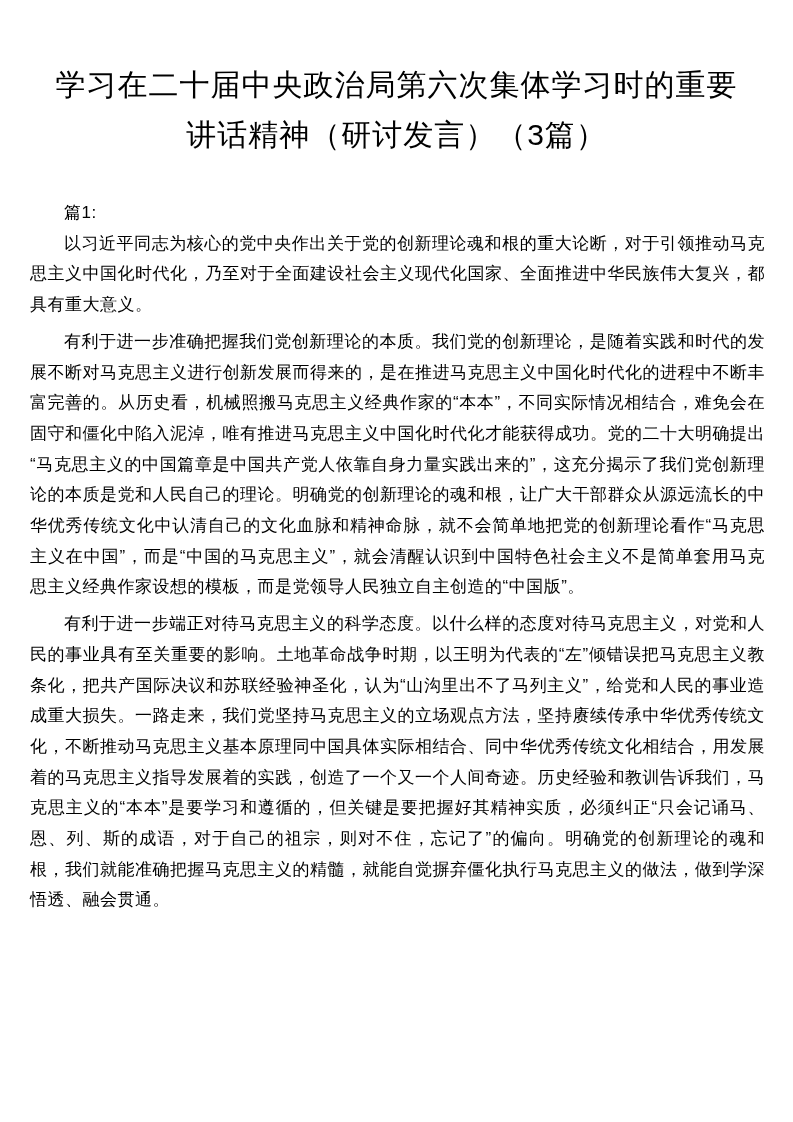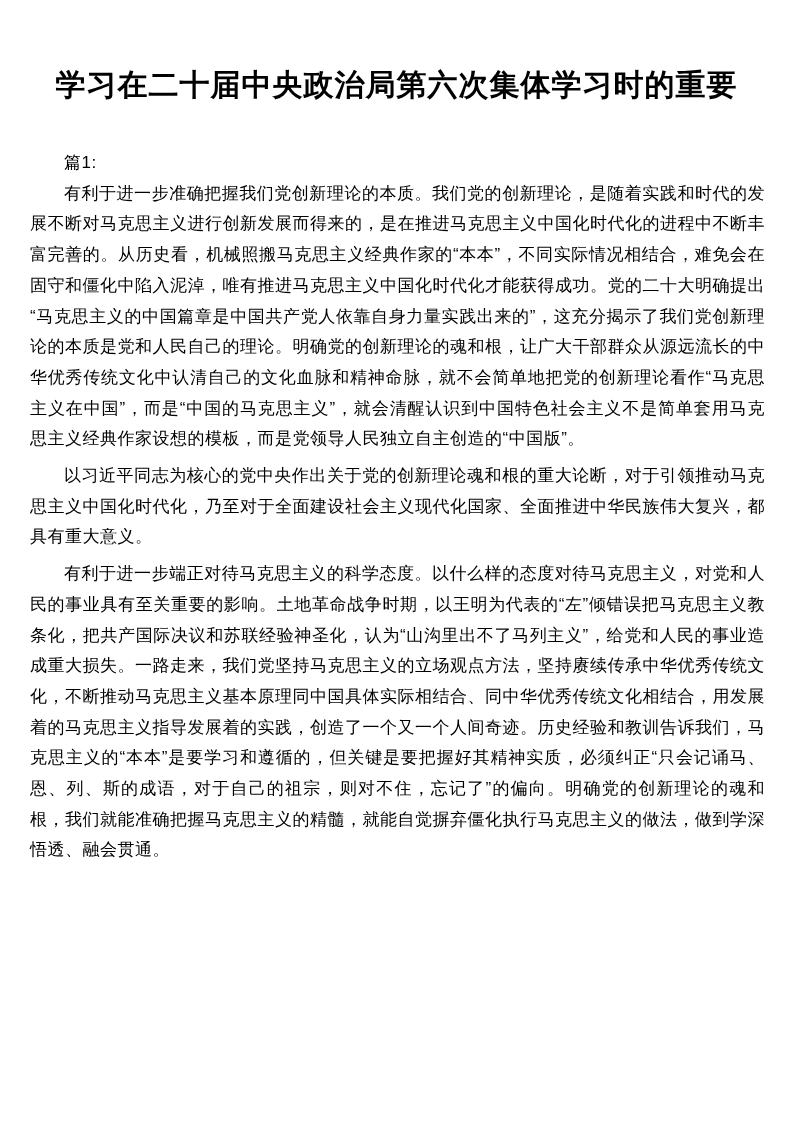--- a/index.html
+++ b/index.html
@@ -14,21 +14,21 @@
     margin: 0;
     background: #ffffff;
     color: #000000;
     font-family: "Liberation Sans", "DejaVu Sans", sans-serif;
     overflow: hidden;
     box-sizing: border-box;
   }
   .doc-title {
     margin: 60px 20px 0 20px;
     font-size: 30px;
-    font-weight: 700;
+    font-weight: 400;
     line-height: 50px;
     text-align: center;
     letter-spacing: 1px;
   }
   .doc-title .title-line {
     display: block;
   }
   .doc-body {
     margin: 38px 28px 0 30px;
     font-size: 17px;
@@ -44,20 +44,21 @@
   .para.section-label {
     margin-bottom: 0;
   }
 </style>
 </head>
 <body>
 
 <div class="page">
   <h1 class="doc-title">
     <span class="title-line">学习在二十届中央政治局第六次集体学习时的重要</span>
+    <span class="title-line">讲话精神（研讨发言）（3篇）</span>
   </h1>
   <div class="doc-body">
     <p class="para section-label">篇1:</p>
+    <p class="para">以习近平同志为核心的党中央作出关于党的创新理论魂和根的重大论断，对于引领推动马克思主义中国化时代化，乃至对于全面建设社会主义现代化国家、全面推进中华民族伟大复兴，都具有重大意义。</p>
     <p class="para">有利于进一步准确把握我们党创新理论的本质。我们党的创新理论，是随着实践和时代的发展不断对马克思主义进行创新发展而得来的，是在推进马克思主义中国化时代化的进程中不断丰富完善的。从历史看，机械照搬马克思主义经典作家的“本本”，不同实际情况相结合，难免会在固守和僵化中陷入泥淖，唯有推进马克思主义中国化时代化才能获得成功。党的二十大明确提出“马克思主义的中国篇章是中国共产党人依靠自身力量实践出来的”，这充分揭示了我们党创新理论的本质是党和人民自己的理论。明确党的创新理论的魂和根，让广大干部群众从源远流长的中华优秀传统文化中认清自己的文化血脉和精神命脉，就不会简单地把党的创新理论看作“马克思主义在中国”，而是“中国的马克思主义”，就会清醒认识到中国特色社会主义不是简单套用马克思主义经典作家设想的模板，而是党领导人民独立自主创造的“中国版”。</p>
-    <p class="para">以习近平同志为核心的党中央作出关于党的创新理论魂和根的重大论断，对于引领推动马克思主义中国化时代化，乃至对于全面建设社会主义现代化国家、全面推进中华民族伟大复兴，都具有重大意义。</p>
     <p class="para">有利于进一步端正对待马克思主义的科学态度。以什么样的态度对待马克思主义，对党和人民的事业具有至关重要的影响。土地革命战争时期，以王明为代表的“左”倾错误把马克思主义教条化，把共产国际决议和苏联经验神圣化，认为“山沟里出不了马列主义”，给党和人民的事业造成重大损失。一路走来，我们党坚持马克思主义的立场观点方法，坚持赓续传承中华优秀传统文化，不断推动马克思主义基本原理同中国具体实际相结合、同中华优秀传统文化相结合，用发展着的马克思主义指导发展着的实践，创造了一个又一个人间奇迹。历史经验和教训告诉我们，马克思主义的“本本”是要学习和遵循的，但关键是要把握好其精神实质，必须纠正“只会记诵马、恩、列、斯的成语，对于自己的祖宗，则对不住，忘记了”的偏向。明确党的创新理论的魂和根，我们就能准确把握马克思主义的精髓，就能自觉摒弃僵化执行马克思主义的做法，做到学深悟透、融会贯通。</p>
   </div>
 </div>
 
 </body></html>

